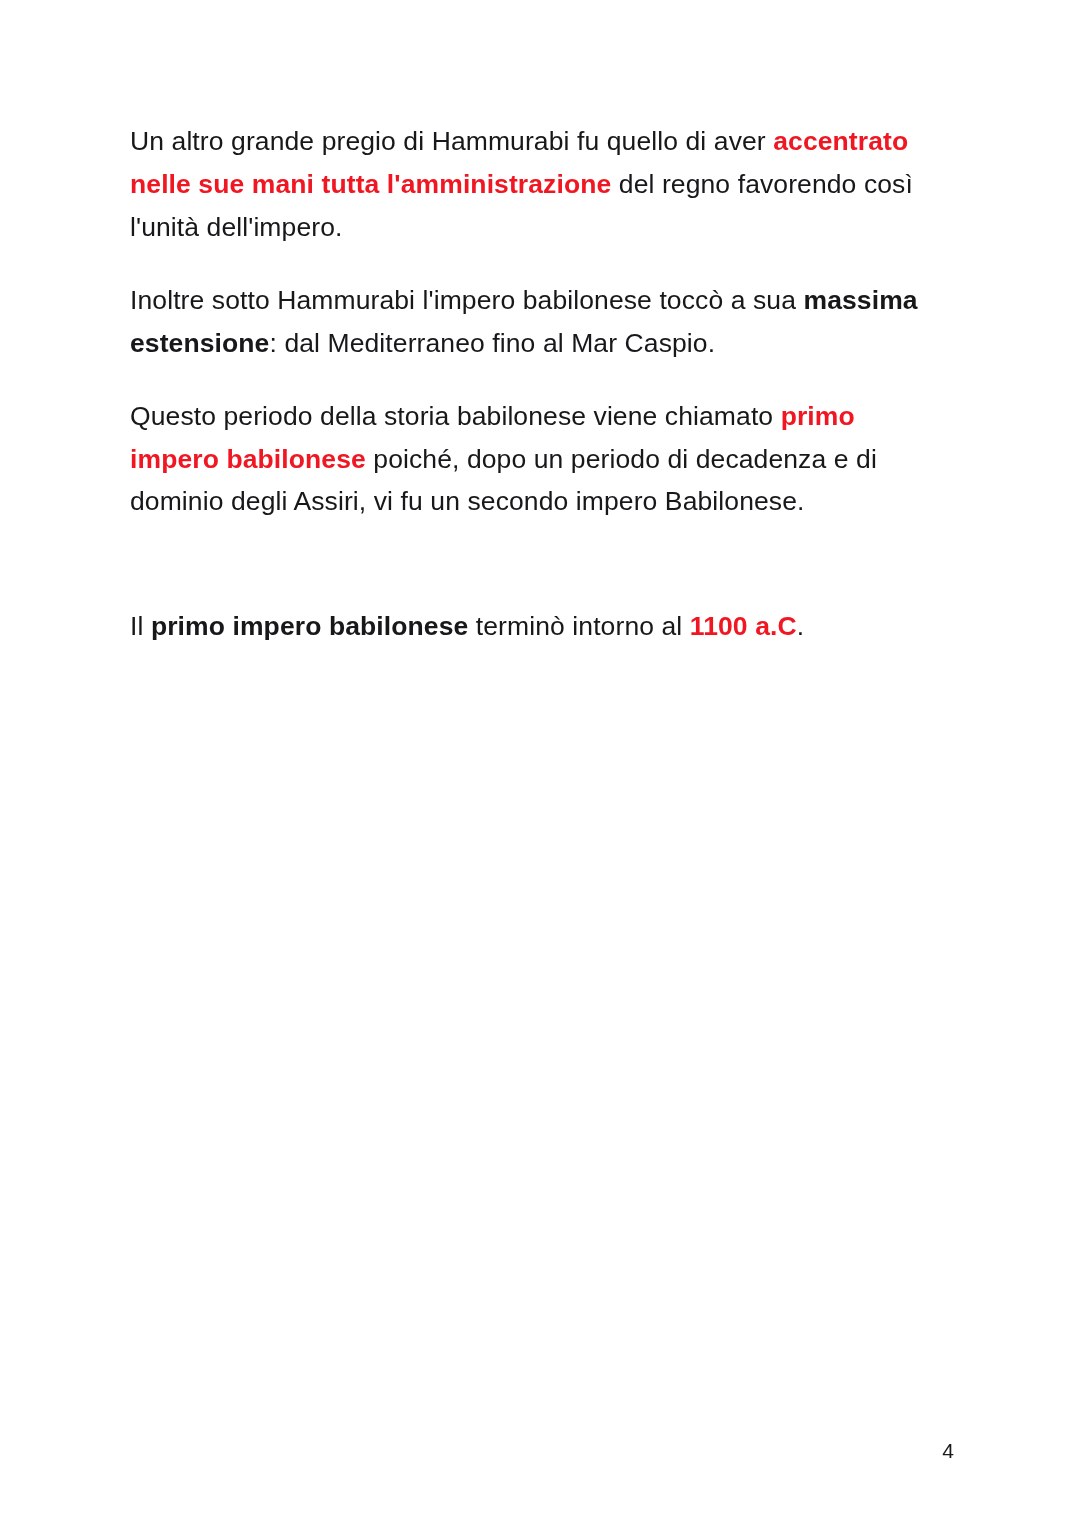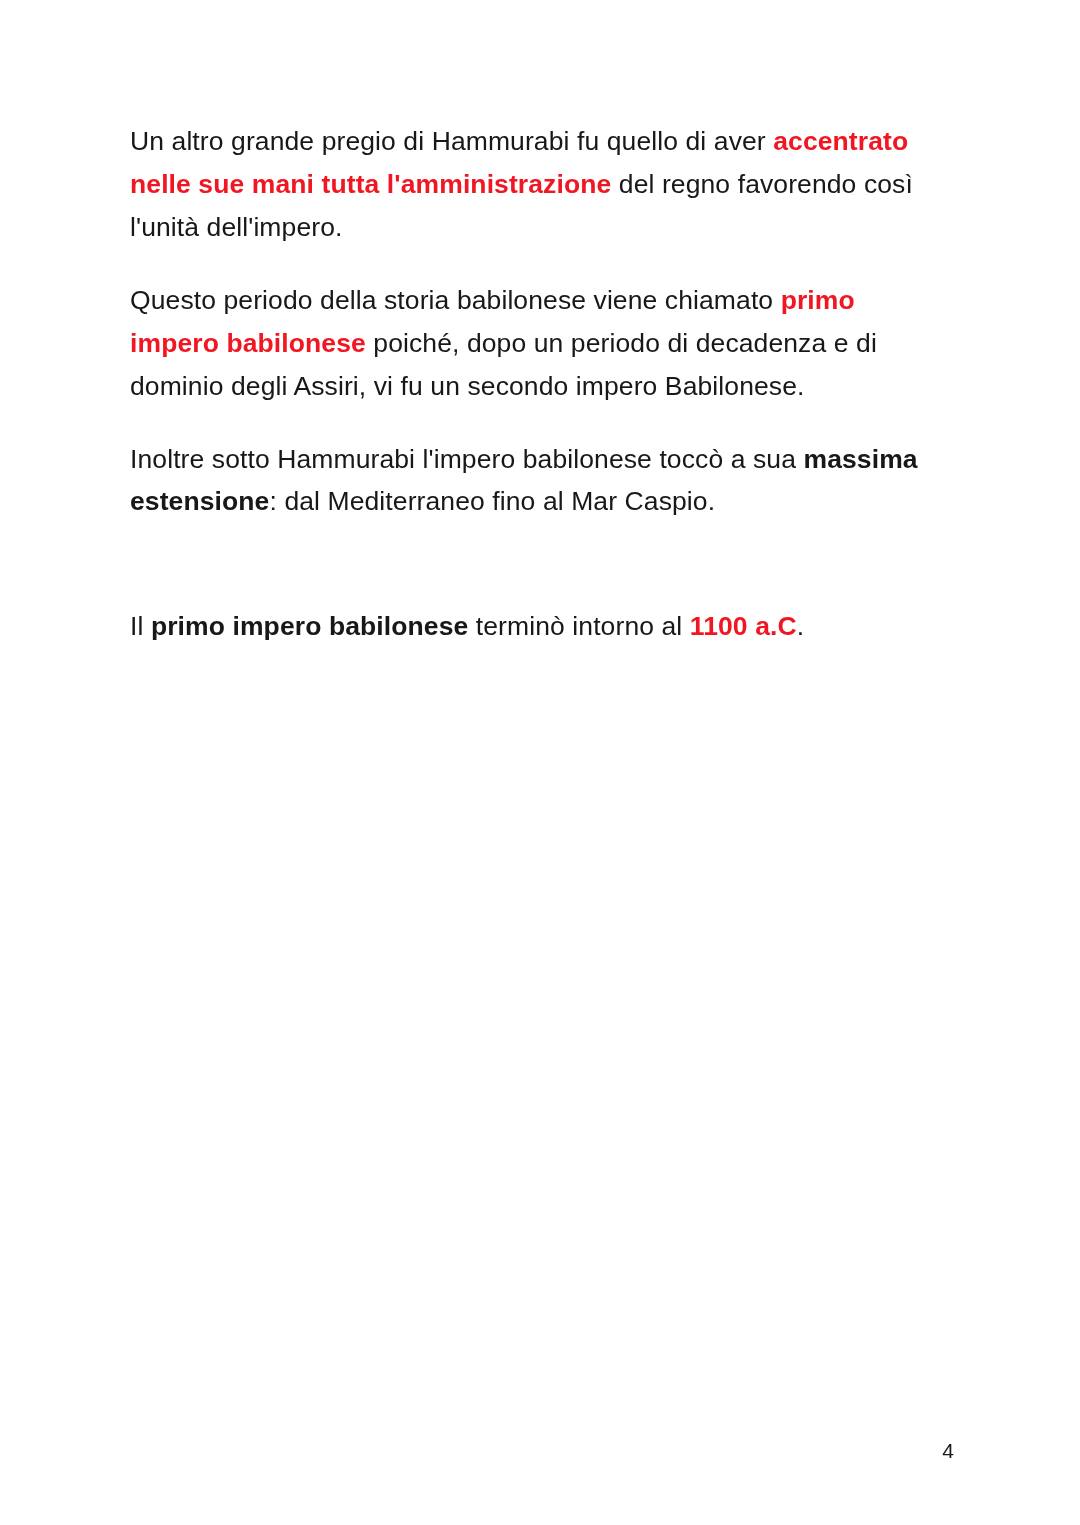--- a/index.html
+++ b/index.html
@@ -57,18 +57,18 @@
     color: #1a1a1a;
     font-weight: 400;
   }
 </style>
 </head>
 <body>
 
 <div class="page">
   <div class="content">
       <p class="para"><span>Un altro grande pregio di Hammurabi fu quello di aver </span><span class="red">accentrato nelle sue mani tutta l'amministrazione</span><span> del regno favorendo così l'unità dell'impero.</span></p>
+      <p class="para"><span>Inoltre sotto Hammurabi l'impero babilonese toccò a sua </span><span class="bold">massima estensione</span><span>: dal Mediterraneo fino al Mar Caspio.</span></p>
       <p class="para"><span>Questo periodo della storia babilonese viene chiamato </span><span class="red">primo impero babilonese</span><span> poiché, dopo un periodo di decadenza e di dominio degli Assiri, vi fu un secondo impero Babilonese.</span></p>
-      <p class="para"><span>Inoltre sotto Hammurabi l'impero babilonese toccò a sua </span><span class="bold">massima estensione</span><span>: dal Mediterraneo fino al Mar Caspio.</span></p>
       <p class="para spaced"><span>Il </span><span class="bold">primo impero babilonese</span><span> terminò intorno al </span><span class="red">1100 a.C</span><span>.</span></p>
     </div>
   <div class="page-number">4</div>
 </div>
 
 </body></html>

